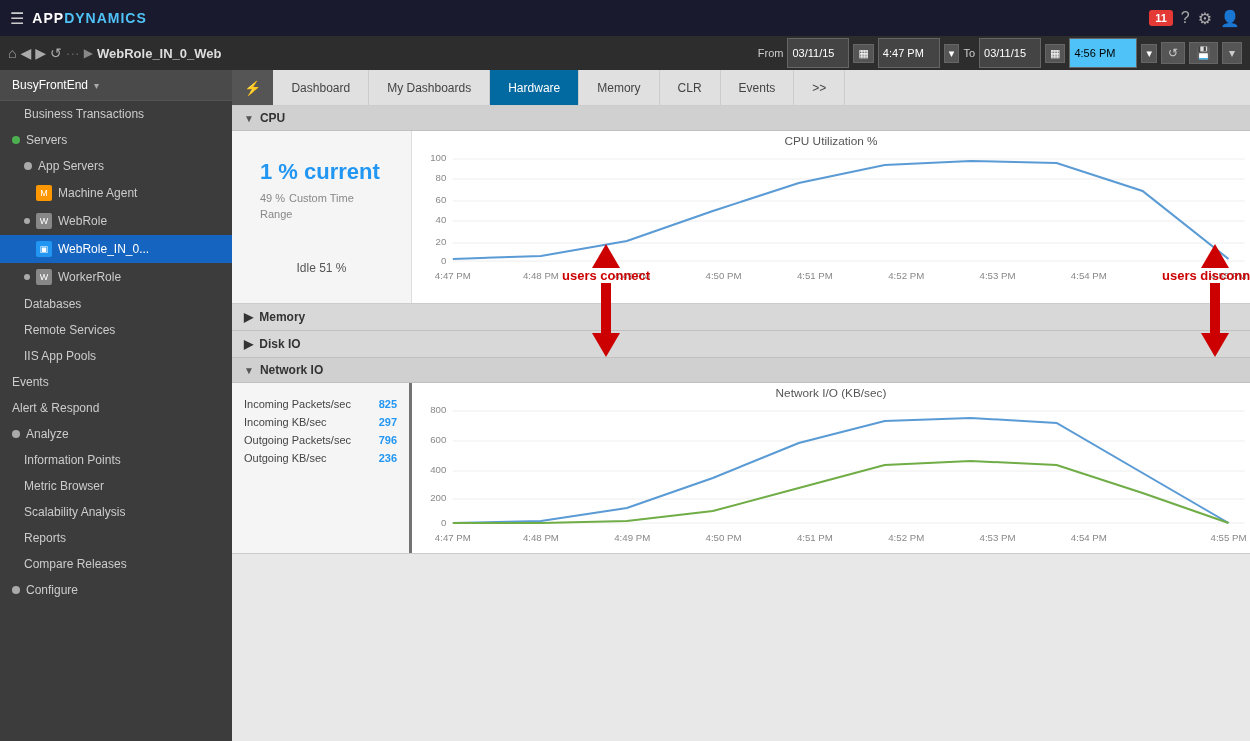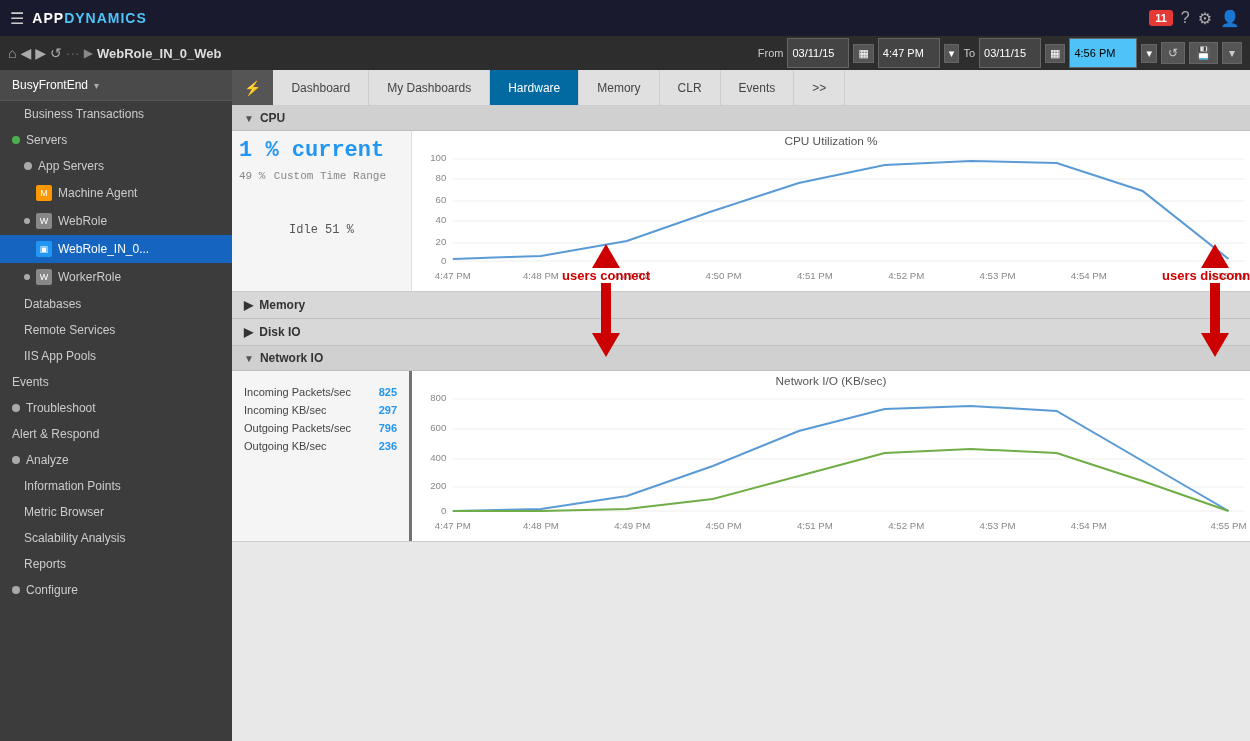--- a/index.html
+++ b/index.html
@@ -197,25 +197,24 @@
     }
     .section-header .toggle { color: #555; font-size: 10px; }
 
     .cpu-content {
       display: flex;
       background: #fff;
       border-bottom: 1px solid #ccc;
     }
     .cpu-stats {
       width: 180px;
-      padding: 7px;
+      padding: 28px;
       background: #f5f5f5;
       border-right: 1px solid #ddd;
       flex-shrink: 0;
-      font-family: Liberation Mono, monospace;
     }
     .cpu-current {
       font-size: 22px;
       font-weight: bold;
       color: #2196F3;
     }
     .cpu-avg {
       font-size: 14px;
       color: #2196F3;
       margin-top: 4px;
@@ -380,24 +379,20 @@
     </div>
 
     <div class="sidebar-item sidebar-indent1">
       <span>IIS App Pools</span>
     </div>
 
     <div class="sidebar-item">
       <span>Events</span>
     </div>
 
-    <div class="sidebar-item">
-      <div class="sidebar-dot gray"></div>
-      <span>Troubleshoot</span>
-    </div>
 
     <div class="sidebar-item">
       <span>Alert &amp; Respond</span>
     </div>
 
     <div class="sidebar-item">
       <div class="sidebar-dot gray"></div>
       <span>Analyze</span>
     </div>
 
@@ -405,20 +400,23 @@
       <span>Information Points</span>
     </div>
     <div class="sidebar-item sidebar-indent1">
       <span>Metric Browser</span>
     </div>
     <div class="sidebar-item sidebar-indent1">
       <span>Scalability Analysis</span>
     </div>
     <div class="sidebar-item sidebar-indent1">
       <span>Reports</span>
+    </div>
+    <div class="sidebar-item sidebar-indent1">
+      <span>Compare Releases</span>
     </div>
 
     <div class="sidebar-item">
       <div class="sidebar-dot gray"></div>
       <span>Configure</span>
     </div>
   </div>
 
   <div id="content">
 

